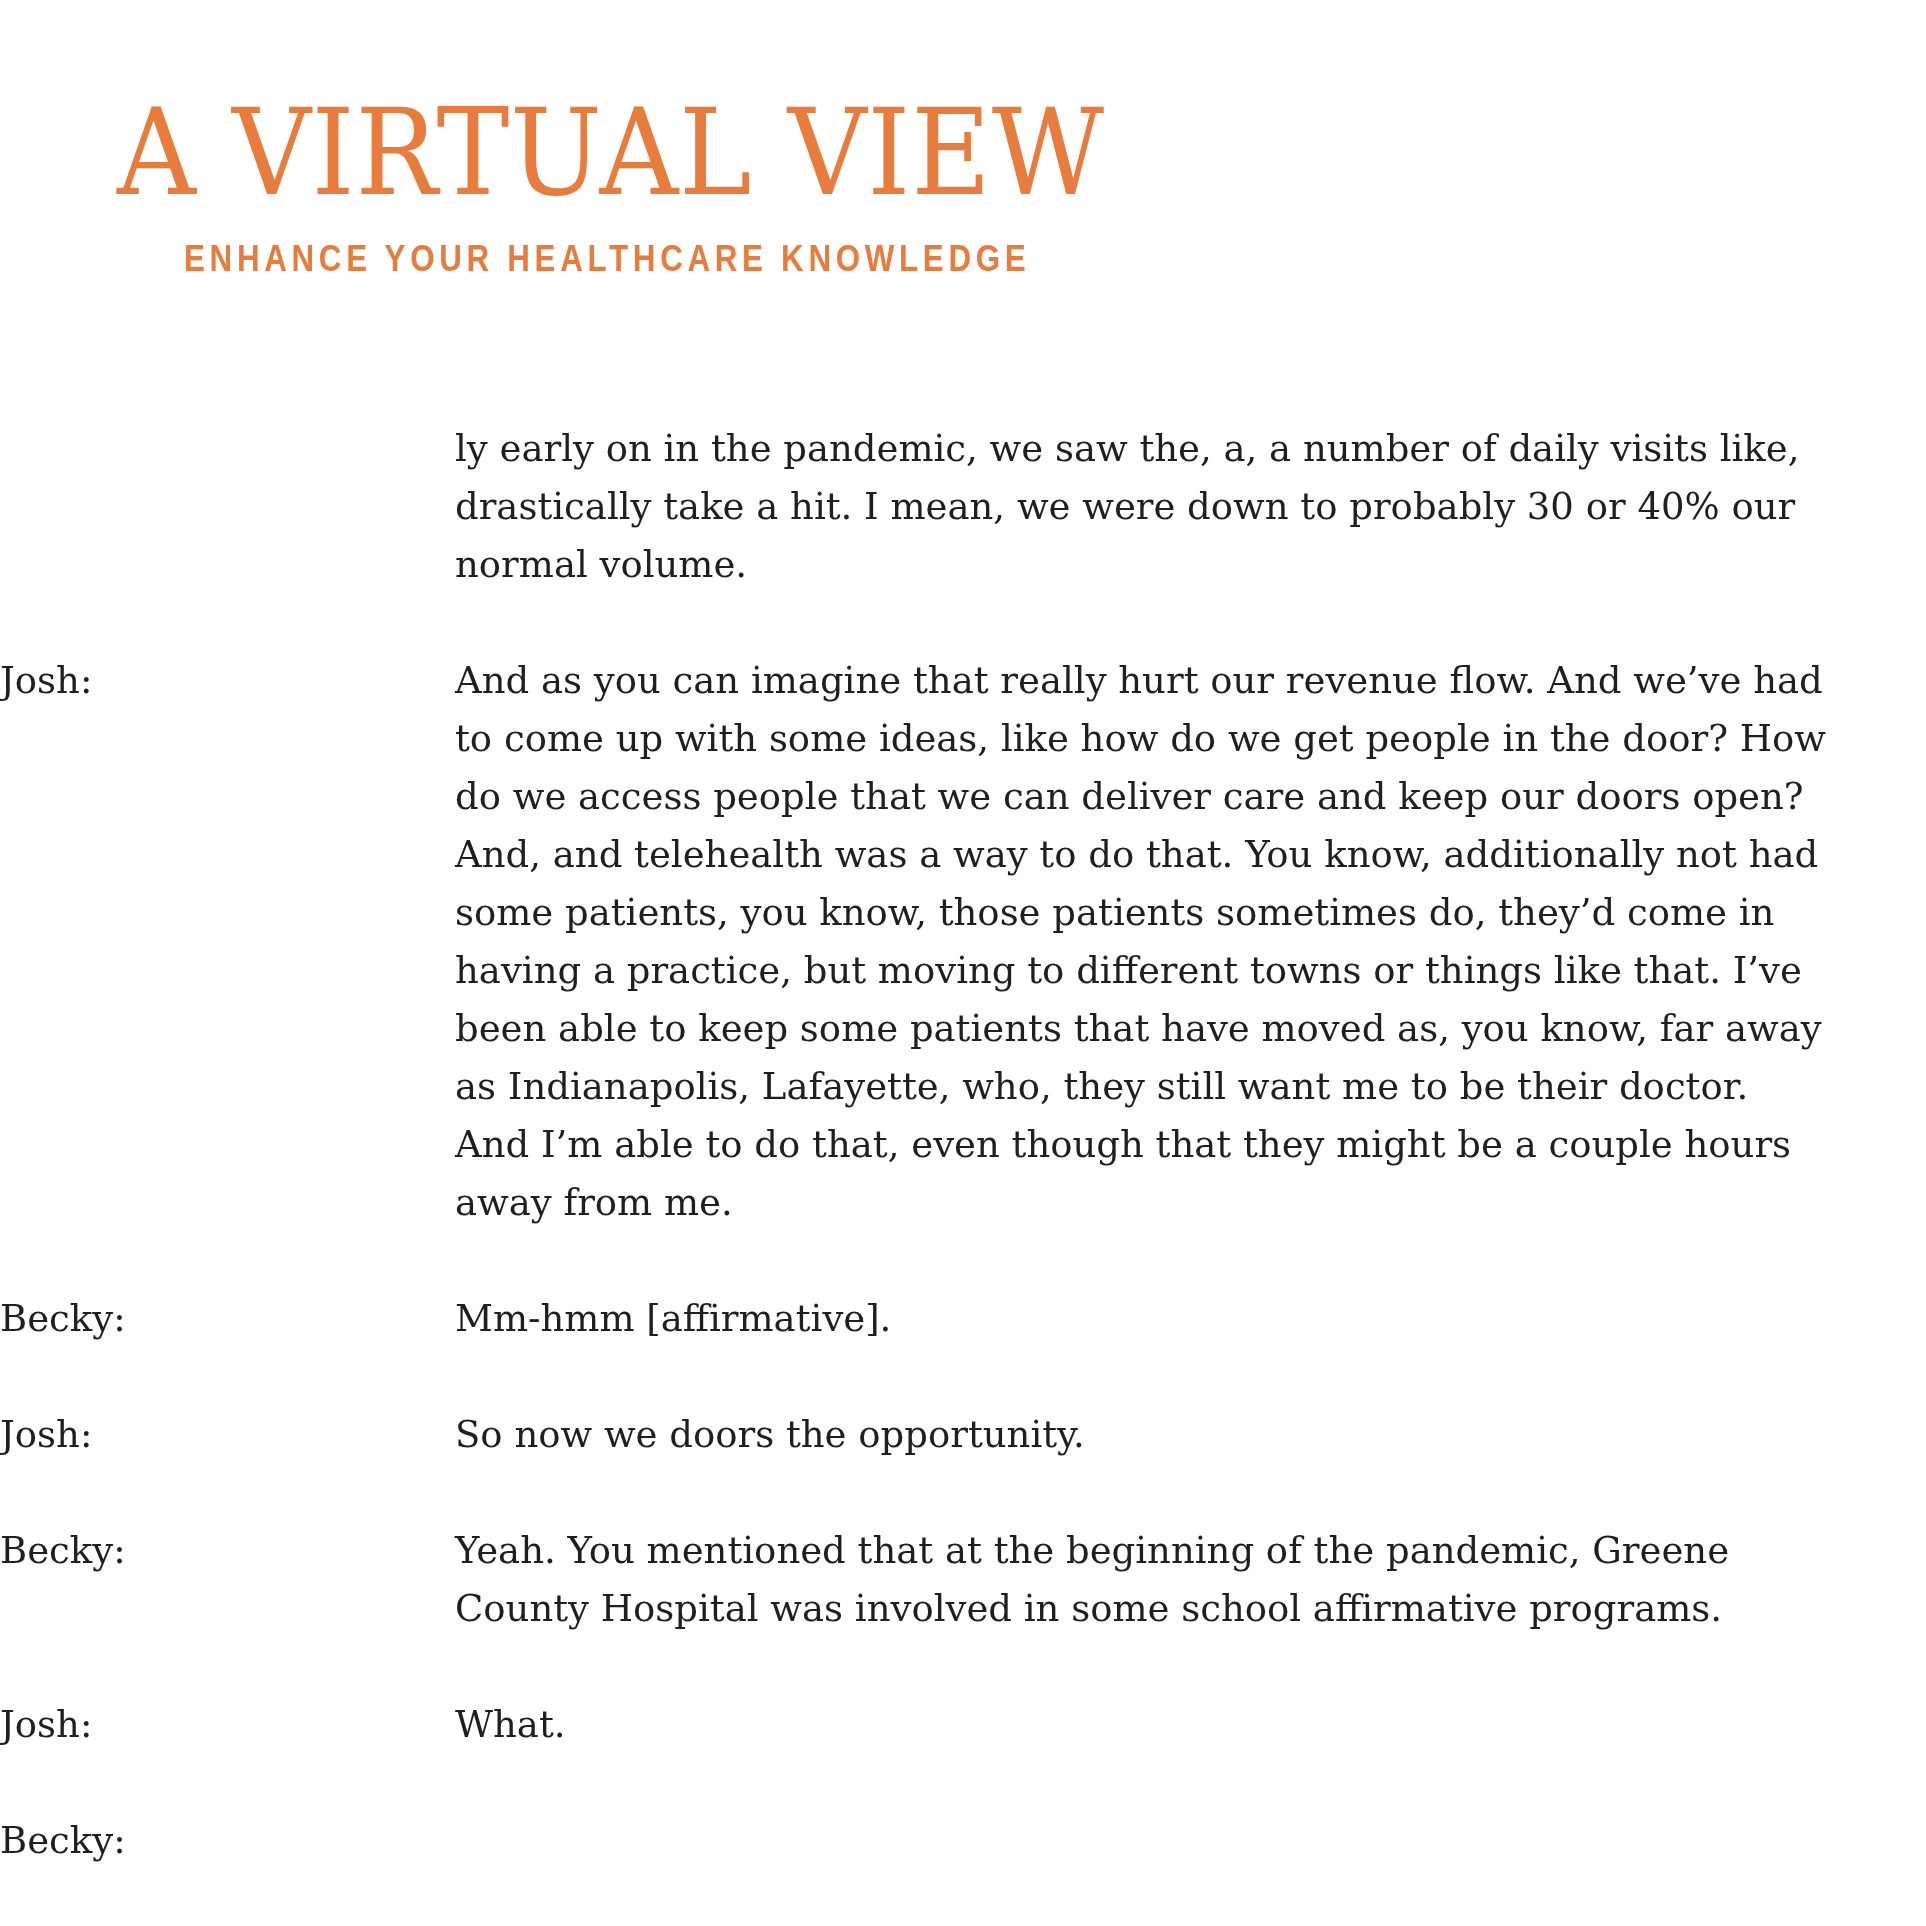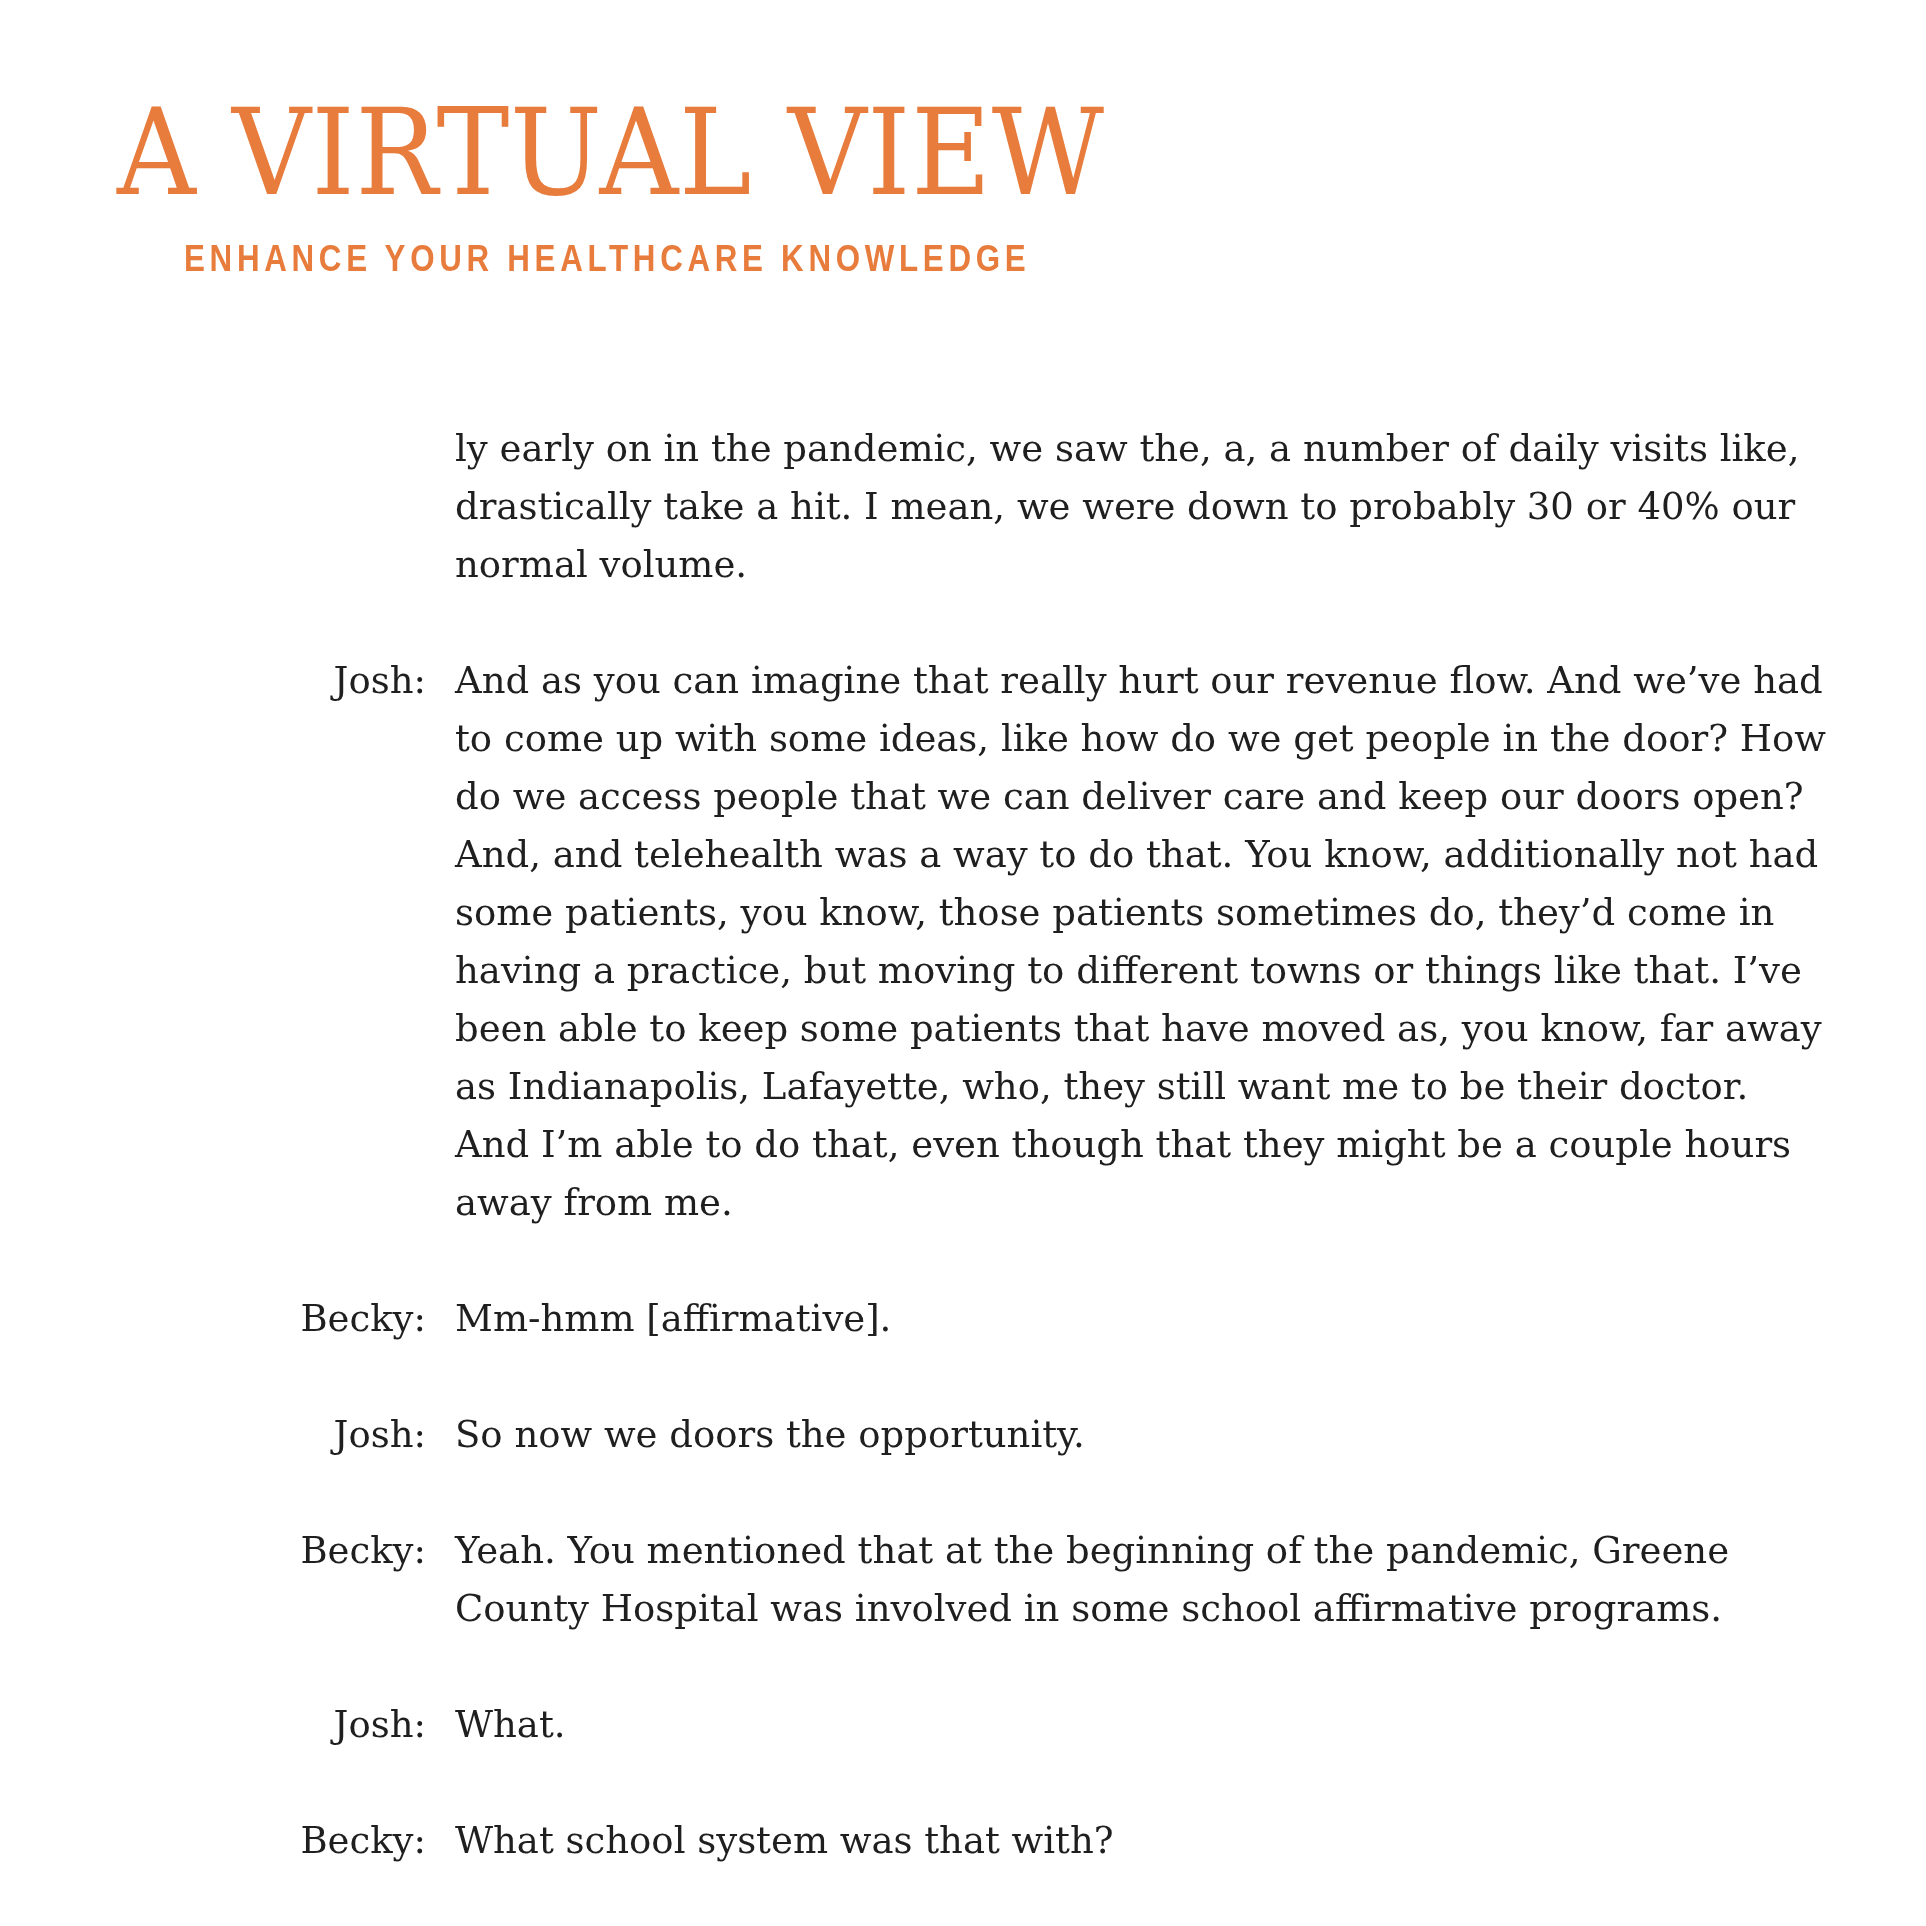--- a/index.html
+++ b/index.html
@@ -26,21 +26,21 @@
   }
 
   
   .transcript { position:absolute; left:0; top:420px; width:1965px; }
   .row {
     display:flex; align-items:flex-start;
     margin-bottom:58px;
     font-family:"DejaVu Serif", serif;
     font-size:37px; line-height:58px; color:#1f1f1f;
   }
-  .row .speaker { flex:none; width:426px; text-align:right; white-space:pre; }
+  .row .speaker { flex:none; width:426px; text-align:left; white-space:pre; }
   .row .text    { flex:none; margin-left:29px; white-space:pre; }
 </style>
 </head>
 <body>
 
 <div class="page">
 
   <div class="title">A VIRTUAL VIEW</div>
   <div class="subtitle">ENHANCE YOUR HEALTHCARE KNOWLEDGE</div>
 
@@ -76,21 +76,20 @@
       <div class="speaker">Becky:</div>
       <div class="text">Yeah. You mentioned that at the beginning of the pandemic, Greene
 County Hospital was involved in some school affirmative programs.</div>
     </div>
     <div class="row">
       <div class="speaker">Josh:</div>
       <div class="text">What.</div>
     </div>
     <div class="row">
       <div class="speaker">Becky:</div>
-      <div class="text">What school system was that with?</div>
     </div>
     <div class="row">
       <div class="speaker">Josh:</div>
       <div class="text">So we initially started out in, I think it was 2019. We started up the
 White River Valley Elementary School, which is located in Worthing-
 ton, Indiana. It was a pretty big success, and the word quickly spread
 throughout the community, had lot of positive reaction. And then…with,</div>
     </div>
   </div>
 

